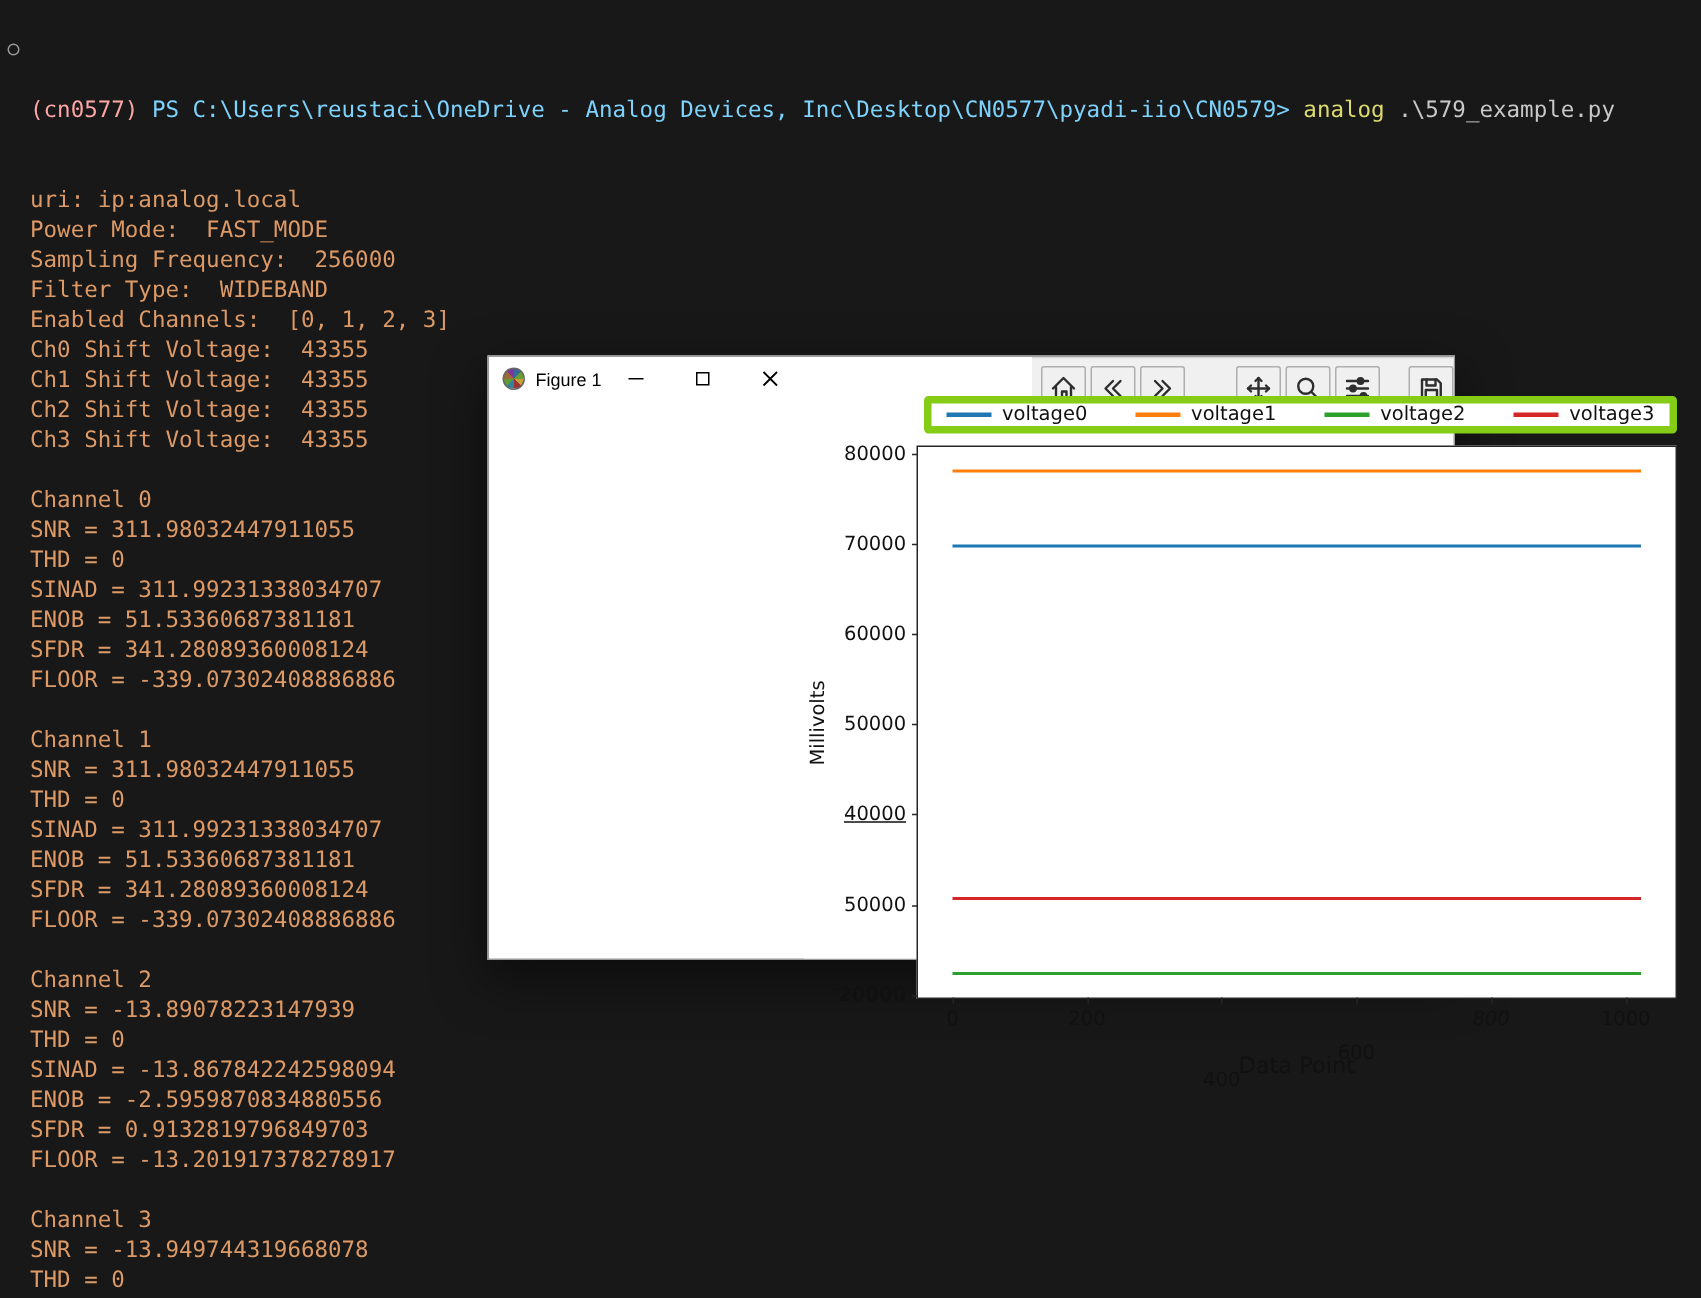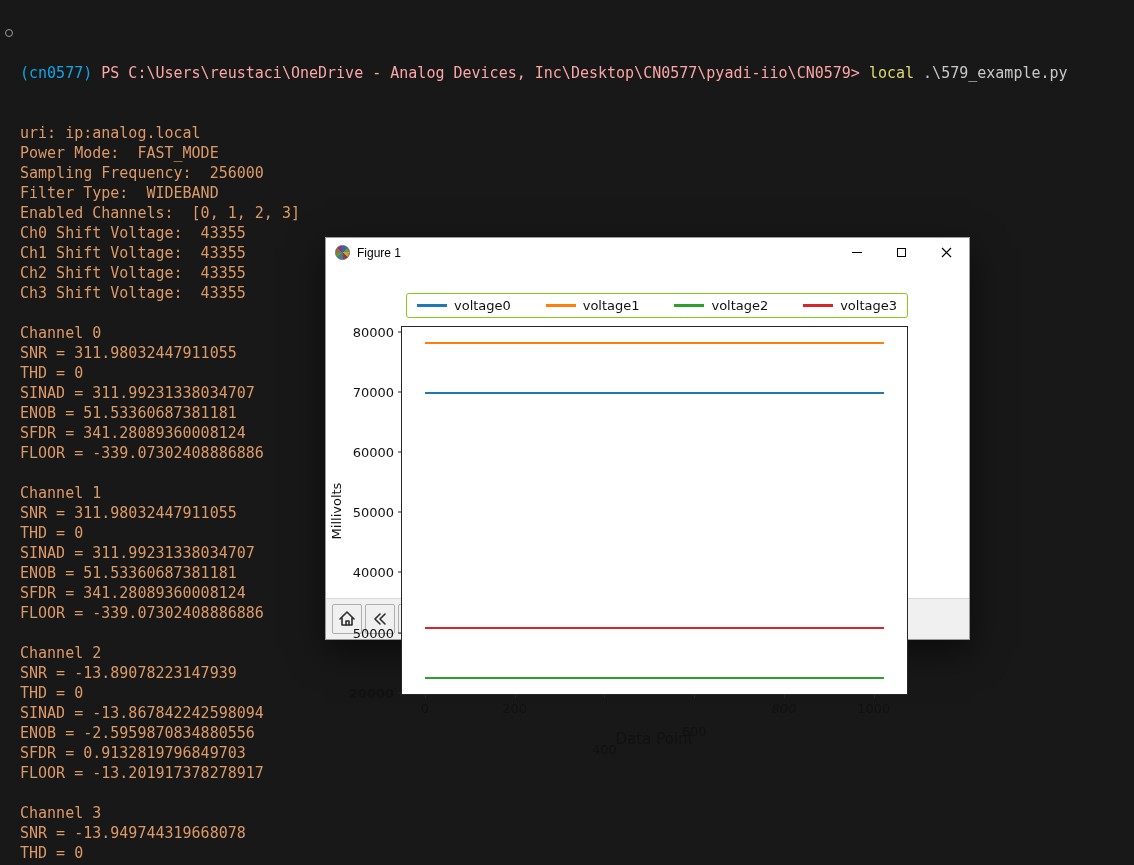--- a/index.html
+++ b/index.html
@@ -2,42 +2,42 @@
 <html><head>
 <meta charset="utf-8">
 <style>
   *{margin:0;padding:0;box-sizing:border-box}
   html,body{width:1134px;height:865px}
   body{background:#181818;position:relative;overflow:hidden;font-family:"DejaVu Sans",sans-serif}
 
   
   .terminal{position:absolute;left:20px;top:3px;font-family:"DejaVu Sans Mono","Liberation Mono",monospace;
             font-size:15px;line-height:20px;white-space:pre;color:#dd9a66}
-  .prompt-line .env{color:#0ea5e9}
-  .prompt-line .path{color:#fca5a5}
+  .prompt-line .env{color:#fca5a5}
+  .prompt-line .path{color:#7dd3fc}
   .prompt-line .cmd{color:#dcdc6e}
   .prompt-line .args{color:#c8c8c8}
   .cmd-dot{position:absolute;left:-15px;top:26px;width:8px;height:8px;border:1px solid #9a9a9a;border-radius:50%}
 
   
   .fig-window{position:absolute;left:325px;top:237px;width:645px;height:403px;background:#ffffff;
-              border:1px solid #9b9b9b;box-shadow:0 12px 34px rgba(0,0,0,.55);display:flex;flex-direction:column;z-index:5}
+              border:1px solid #9b9b9b;box-shadow:0 12px 34px rgba(0,0,0,.55);display:flex;flex-direction:row;z-index:5}
   .titlebar{height:29px;background:#ffffff;display:flex;align-items:center;padding-left:9px;flex:0 0 auto}
   .mpl-icon{width:15px;height:15px;border-radius:50%;flex:0 0 auto;border:1px solid #666;
             background:conic-gradient(#356b9c 0 45deg,#6b9c35 45deg 90deg,#c8a035 90deg 135deg,#9c3535 135deg 180deg,
             #35849c 180deg 225deg,#5e9c35 225deg 270deg,#9c6b35 270deg 315deg,#84359c 315deg 360deg)}
   .title-text{font-size:12px;color:#000;margin-left:7px;font-family:"Liberation Sans","DejaVu Sans",sans-serif}
   .win-controls{margin-left:auto;display:flex;height:100%}
   .win-btn{width:45px;height:100%;display:flex;align-items:center;justify-content:center;background:#ffffff}
   .glyph-min{width:10px;height:1px;background:#000}
   .glyph-max{width:9px;height:9px;border:1px solid #000}
 
   
   .canvas{flex:1 1 auto;position:relative;background:#ffffff}
-  .legend{position:absolute;left:80px;top:26px;width:502px;height:25px;border:1px solid #84cc16;border-radius:3px;
+  .legend{position:absolute;left:80px;top:26px;width:502px;height:25px;border:5px solid #84cc16;border-radius:3px;
           background:#fff;display:flex;align-items:center;justify-content:space-between;padding:0 10px}
   .legend-entry{display:flex;align-items:center}
   .legend-line{display:inline-block;width:30px;height:3px;margin-right:7px}
   .legend-label{font-size:13px;color:#111}
 
   .plot-area{position:absolute;left:75px;top:59px;width:507px;height:369px;border:1px solid #262626;background:#fff}
   .ytick-mark{position:absolute;right:100%;width:4px;height:1px;background:#262626;transform:translateY(-50%)}
   .ytick-label{position:absolute;right:100%;margin-right:8px;transform:translateY(-50%);font-size:13px;color:#111;white-space:nowrap}
   .xtick-mark{position:absolute;top:100%;height:4px;width:1px;background:#262626}
   .xtick-label{position:absolute;top:100%;margin-top:7px;transform:translateX(-50%);font-size:13px;color:#111}
@@ -51,21 +51,21 @@
           display:flex;align-items:center;justify-content:center}
   .tb-btn svg{stroke:#2e2e2e;fill:none;stroke-width:1.6;stroke-linecap:round;stroke-linejoin:round}
   .tb-gap-lg{width:28px}
   .tb-gap-sm{width:13px}
 </style>
 </head>
 <body>
 
 <div class="terminal">
   <span class="cmd-dot"></span>
-  <div class="prompt-line"><span class="env">(cn0577)</span><span class="path"> PS C:\Users\reustaci\OneDrive - Analog Devices, Inc\Desktop\CN0577\pyadi-iio\CN0579&gt;</span><span class="cmd"> local</span><span class="args"> .\579_example.py</span></div>
+  <div class="prompt-line"><span class="env">(cn0577)</span><span class="path"> PS C:\Users\reustaci\OneDrive - Analog Devices, Inc\Desktop\CN0577\pyadi-iio\CN0579&gt;</span><span class="cmd"> analog</span><span class="args"> .\579_example.py</span></div>
   <div><div class="term-line">uri: ip:analog.local</div><div class="term-line">Power Mode:  FAST_MODE</div><div class="term-line">Sampling Frequency:  256000</div><div class="term-line">Filter Type:  WIDEBAND</div><div class="term-line">Enabled Channels:  [0, 1, 2, 3]</div><div class="term-line">Ch0 Shift Voltage:  43355</div><div class="term-line">Ch1 Shift Voltage:  43355</div><div class="term-line">Ch2 Shift Voltage:  43355</div><div class="term-line">Ch3 Shift Voltage:  43355</div><div class="term-line">&nbsp;</div><div class="term-line">Channel 0</div><div class="term-line">SNR = 311.98032447911055</div><div class="term-line">THD = 0</div><div class="term-line">SINAD = 311.99231338034707</div><div class="term-line">ENOB = 51.53360687381181</div><div class="term-line">SFDR = 341.28089360008124</div><div class="term-line">FLOOR = -339.07302408886886</div><div class="term-line">&nbsp;</div><div class="term-line">Channel 1</div><div class="term-line">SNR = 311.98032447911055</div><div class="term-line">THD = 0</div><div class="term-line">SINAD = 311.99231338034707</div><div class="term-line">ENOB = 51.53360687381181</div><div class="term-line">SFDR = 341.28089360008124</div><div class="term-line">FLOOR = -339.07302408886886</div><div class="term-line">&nbsp;</div><div class="term-line">Channel 2</div><div class="term-line">SNR = -13.89078223147939</div><div class="term-line">THD = 0</div><div class="term-line">SINAD = -13.867842242598094</div><div class="term-line">ENOB = -2.5959870834880556</div><div class="term-line">SFDR = 0.9132819796849703</div><div class="term-line">FLOOR = -13.201917378278917</div><div class="term-line">&nbsp;</div><div class="term-line">Channel 3</div><div class="term-line">SNR = -13.949744319668078</div><div class="term-line">THD = 0</div><div class="term-line">SINAD = -13.89011152534907</div></div>
   
 </div>
 
 <div class="fig-window">
 
   <div class="titlebar">
     <span class="mpl-icon"></span>
     <span class="title-text">Figure 1</span>
     <div class="win-controls">
@@ -103,21 +103,21 @@
         </div>
       </div>
     <div class="plot-area">
       <div class="ylabel">Millivolts</div>
       <div class="xlabel">Data Point</div>
     <div class="ytick-mark" style="top: 99.6721%;"></div>
         <div class="ytick-label" style="top: 99.6721%; font-weight: bold;">20000</div>
         <div class="ytick-mark" style="top: 83.2787%;"></div>
         <div class="ytick-label" style="top: 83.2787%;">50000</div>
         <div class="ytick-mark" style="top: 66.8852%;"></div>
-        <div class="ytick-label" style="top: 66.8852%;">40000</div>
+        <div class="ytick-label" style="top: 66.8852%; text-decoration: underline;">40000</div>
         <div class="ytick-mark" style="top: 50.4918%;"></div>
         <div class="ytick-label" style="top: 50.4918%;">50000</div>
         <div class="ytick-mark" style="top: 34.0984%;"></div>
         <div class="ytick-label" style="top: 34.0984%;">60000</div>
         <div class="ytick-mark" style="top: 17.7049%;"></div>
         <div class="ytick-label" style="top: 17.7049%;">70000</div>
         <div class="ytick-mark" style="top: 1.31148%;"></div>
         <div class="ytick-label" style="top: 1.31148%; text-align: right;">80000</div>
         <div class="xtick-mark" style="left: 4.53333%;"></div>
         <div class="xtick-label" style="left: 4.53333%;">0</div>

